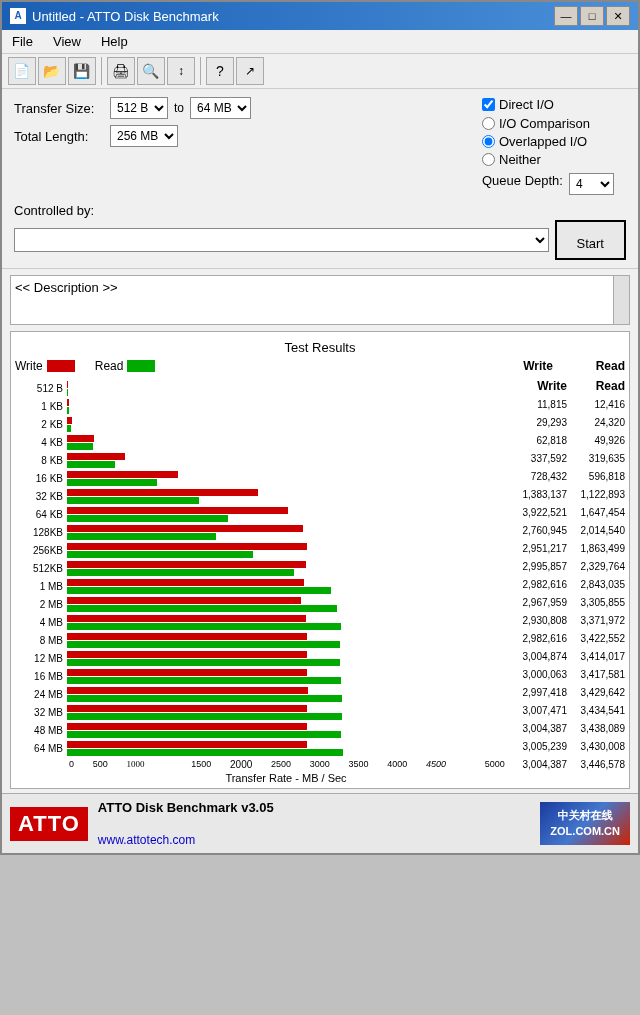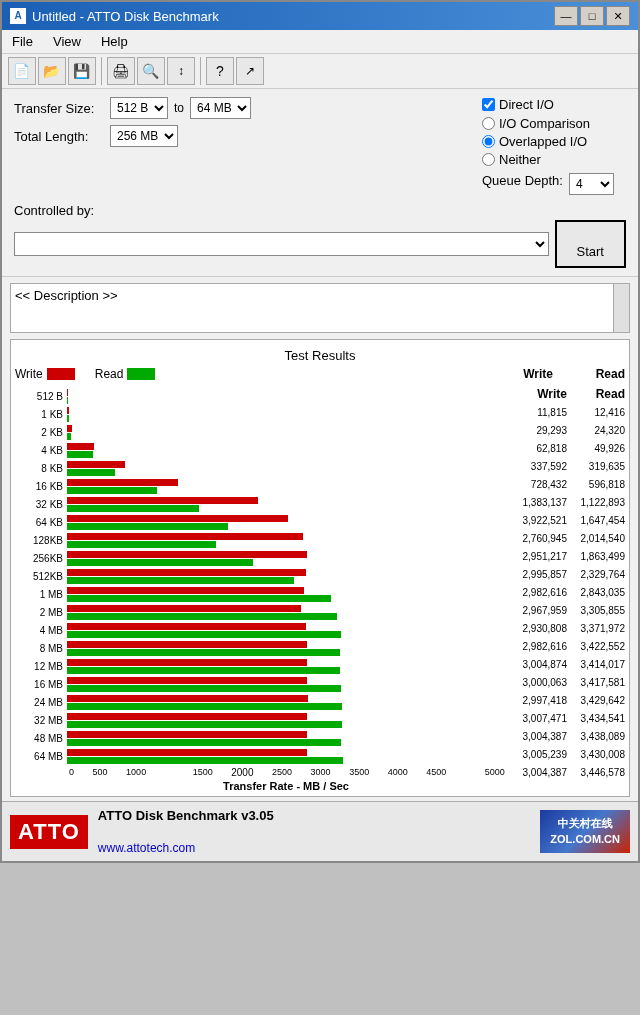--- a/index.html
+++ b/index.html
@@ -155,21 +155,21 @@
     .controlled-by-label {
       font-size: 13px;
       margin-bottom: 2px;
     }
     .controlled-row {
       display: flex;
       align-items: center;
       gap: 6px;
     }
     .start-btn {
-      padding: 22px 20px;
+      padding: 14px 20px;
       background: #e8e8e8;
       border: 2px solid #000;
       font-size: 13px;
       cursor: pointer;
       height: 40px;
     }
     .description-box {
       margin: 6px 8px;
       border: 1px solid #aaa;
       background: white;
@@ -268,21 +268,20 @@
       display: flex;
       justify-content: space-between;
       font-size: 10px;
       margin-top: 2px;
       padding-left: 2px;
     }
     .chart-xlabel {
       text-align: center;
       font-size: 11px;
       margin-top: 2px;
-      font-weight: bold;
     }
     .data-table {
       min-width: 120px;
       padding-left: 4px;
     }
     .data-table-header {
       display: flex;
       justify-content: space-between;
       font-size: 12px;
       font-weight: bold;
@@ -571,28 +570,28 @@
             </div>
             <div class="bar-row">
               <div class="bar-write" style="width: 240.351px;"></div>
               <div class="bar-read" style="width: 275.726px;"></div>
             </div>
           </div>
 
         <div class="chart-xaxis" id="chart-xaxis">
             <span style="font-size: 9px;">0</span>
             <span style="font-size: 9px;">500</span>
-            <span style="font-size: 9px;">1000</span>
+            <span style="font-size: 9px; font-family: Liberation Serif, serif;">1000</span>
             <span style="font-size: 9px; margin-left: 28px;">1500</span>
             <span style="font-size: 10px;">2000</span>
             <span style="font-size: 9px;">2500</span>
             <span style="font-size: 9px;">3000</span>
             <span style="font-size: 9px;">3500</span>
             <span style="font-size: 9px;">4000</span>
-            <span style="font-size: 9px;">4500</span>
+            <span style="font-size: 9px; font-style: italic;">4500</span>
             <span style="font-size: 9px; padding-left: 20px;">5000</span>
           </div>
         <div class="chart-xlabel">Transfer Rate - MB / Sec</div>
       </div>
 
       <div class="data-table" id="data-table">
           <div class="data-table-header">
             <span class="data-write">Write</span>
             <span class="data-read">Read</span>
           </div>

